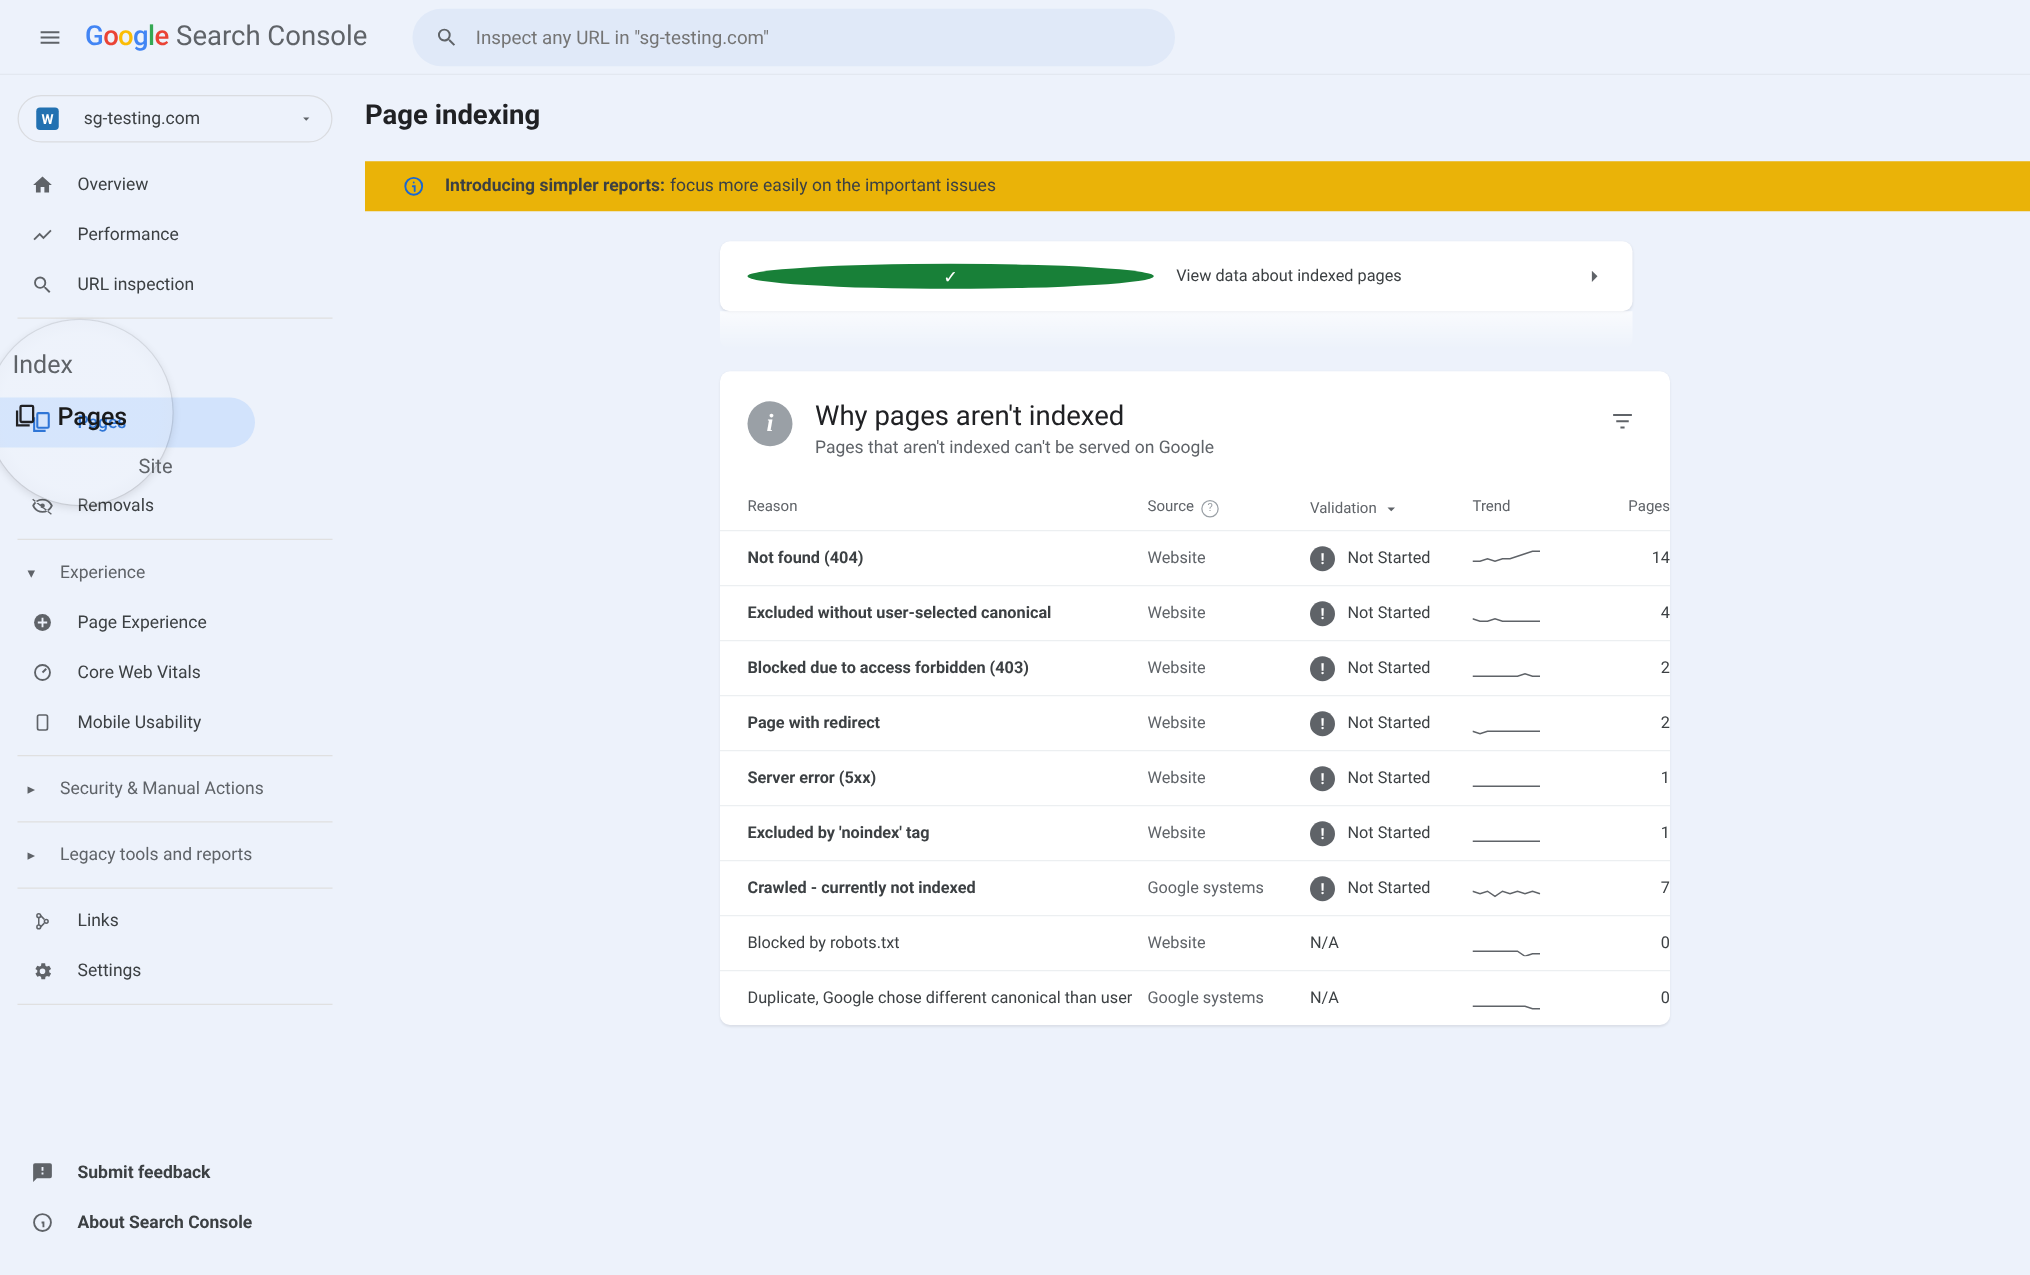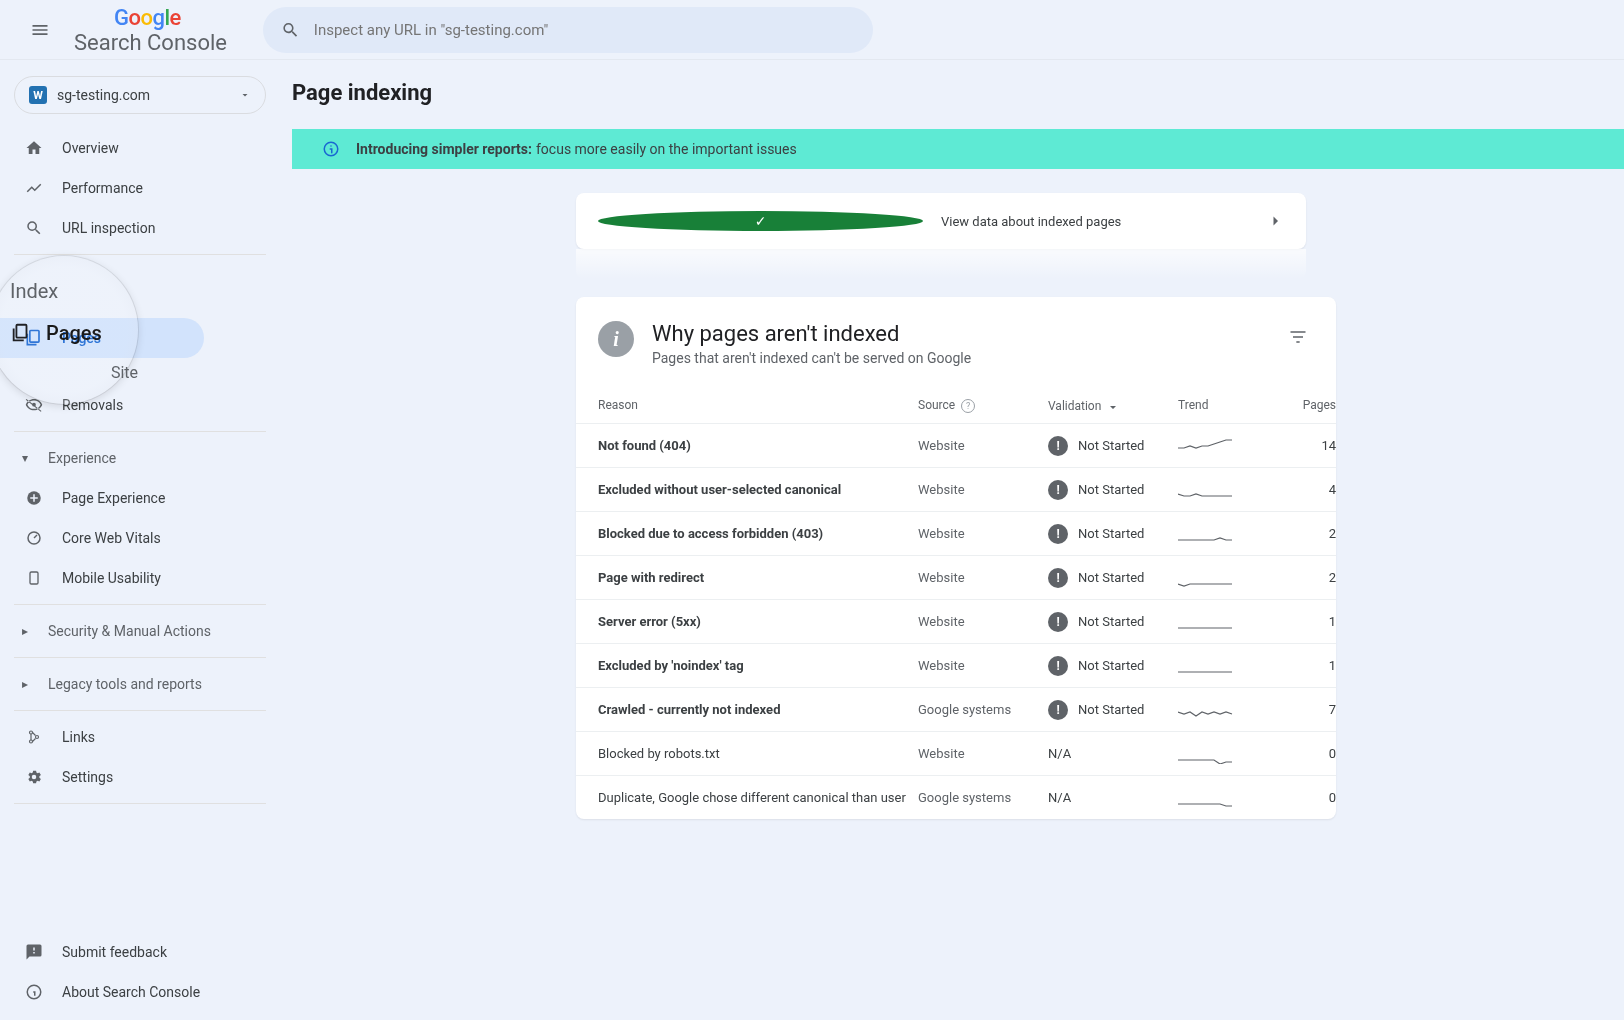--- a/index.html
+++ b/index.html
@@ -1,58 +1,58 @@
 <!DOCTYPE html>
 <html><head>
 <meta charset="utf-8">
 <style>
 * { margin: 0; padding: 0; box-sizing: border-box; font-family: 'Google Sans', Roboto, Arial, sans-serif; }
 body { background: #edf2fb; color: #3c4043; width: 1624px; height: 1020px; overflow: hidden; }
 
 
 .header { display: flex; align-items: center; height: 60px; padding: 0 16px; background: #edf2fb; border-bottom: 1px solid #e3e8f0; }
 .menu-btn { width: 48px; height: 48px; display: flex; align-items: center; justify-content: center; cursor: pointer; border-radius: 50%; }
-.logo { display: flex; align-items: center; margin-left: 4px; flex-direction: column; }
+.logo { display: flex; align-items: center; margin-left: 4px; }
 .logo-google { font-size: 22px; font-weight: 500; letter-spacing: -0.5px; }
 .logo-google .g1{color:#4285f4}.logo-google .g2{color:#ea4335}.logo-google .g3{color:#fbbc05}.logo-google .g4{color:#4285f4}.logo-google .g5{color:#34a853}.logo-google .g6{color:#ea4335}
 .logo-sc { font-size: 22px; color: #5f6368; margin-left: 6px; font-weight: 400; }
 .search-box { flex: 0 0 610px; margin-left: 36px; height: 46px; background: #e0e9f8; border-radius: 24px; display: flex; align-items: center; padding: 0 18px; }
 .search-box input { border: none; background: transparent; outline: none; font-size: 15px; color: #5f6368; width: 100%; margin-left: 14px; }
 
 .layout { display: flex; height: calc(1020px - 60px); }
 
 
 .sidebar { width: 280px; padding: 10px 0; position: relative; overflow: visible; }
 .property-selector { margin: 6px 14px 14px; height: 38px; border: 1px solid #dadce0; border-radius: 20px; display: flex; align-items: center; padding: 0 14px; cursor: pointer; background: #fff0; }
 .property-selector .wp { width:18px; height:18px; background:#2271b1; border-radius:3px; display:flex; align-items:center; justify-content:center; color:#fff; font-size:11px; font-weight:700; margin-right:10px; }
-.property-selector span { flex:1; font-size:14px; color:#3c4043; }
+.property-selector span { flex:1; font-size:14px; color:#3c4043;margin-left:10px; }
 .property-selector .arrow { color:#5f6368; }
 
 .nav-item { display: flex; align-items: center; height: 40px; padding: 0 20px 0 24px; font-size: 14px; color: #3c4043; cursor: pointer; border-radius: 0 20px 20px 0; margin-right: 20px; }
 .nav-item.selected { background: #d2e3fc; color: #1967d2; font-weight: 500; }
 .nav-item .icn { width: 20px; height: 20px; margin-right: 18px; color: #5f6368; display: flex; align-items: center; justify-content: center; }
 .nav-item.selected .icn { color: #1967d2; }
 
 .nav-section-header { display: flex; align-items: center; height: 40px; padding: 0 20px 0 22px; font-size: 14px; color: #5f6368; cursor: pointer; }
 .nav-section-header .chev { width: 14px; margin-right: 12px; font-size: 12px; }
 .nav-divider { border: none; border-top: 1px solid #e0e0e0; margin: 6px 14px; }
 
 .zoom-lens { position: absolute; top: 196px; left: -10px; width: 148px; height: 148px; border-radius: 50%; background: radial-gradient(circle, rgba(245,248,253,0.1) 60%, rgba(220,225,235,0.6) 100%); box-shadow: 0 0 0 1px rgba(0,0,0,0.08), 0 2px 8px rgba(0,0,0,0.12); pointer-events: none; display:flex; flex-direction:column; justify-content:center; padding-left:20px; }
 .zoom-lens .z-index { font-size: 20px; color: #5f6368; margin-bottom: 18px; }
 .zoom-lens .z-pages-row { display: flex; align-items: center; }
 .zoom-lens .z-pages-row .icn { width:22px; height:22px; margin-right:14px; }
 .zoom-lens .z-pages { font-size: 20px; font-weight: 500; color: #1a1a1a; }
 .zoom-lens .z-site { font-size: 16px; color: #5f6368; margin-top: 18px; margin-left: 36px; text-align: right; }
 
-.sidebar-footer { position: absolute; bottom: 8px; width: 100%; }
+.sidebar-footer { position: absolute; bottom: 22px; width: 100%; font-weight: bold; }
 
 
 .main { flex: 1; padding: 20px 0 0 12px; overflow: auto; }
 .page-title { font-size: 22px; color: #202124; margin-bottom: 24px; }
-.banner { background: #5eead4; height: 40px; display: flex; align-items: center; padding: 0 30px; font-size: 14px; }
+.banner { background: #eab308; height: 40px; display: flex; align-items: center; padding: 0 30px; font-size: 14px; }
 .banner .icn { color: #1967d2; margin-right: 16px; }
 .banner b { font-weight: 700; margin-right: 4px; }
 
 .card-narrow { background: #fff; border-radius: 8px; margin: 24px 0 0 284px; width: 730px; height: 56px; display: flex; align-items: center; padding: 0 22px; cursor: pointer; box-shadow: 0 1px 2px rgba(0,0,0,0.08); }
 .card-narrow .check { width:20px; height:20px; background:#188038; border-radius:50%; display:flex; align-items:center; justify-content:center; color:#fff; font-size:14px; margin-right:18px; }
 .card-narrow span { flex:1; font-size:13px; color:#3c4043; }
 .card-narrow .chev { color:#5f6368; }
 .card-shadow-bottom { height: 30px; margin: 0 0 0 284px; width: 730px; background: linear-gradient(to bottom, rgba(255,255,255,0.7), transparent); border-radius: 0 0 8px 8px; }
 
 .card-table { background: #fff; border-radius: 8px; margin: 18px 0 0 284px; width: 760px; box-shadow: 0 1px 2px rgba(0,0,0,0.08); padding: 24px 0 0; }

